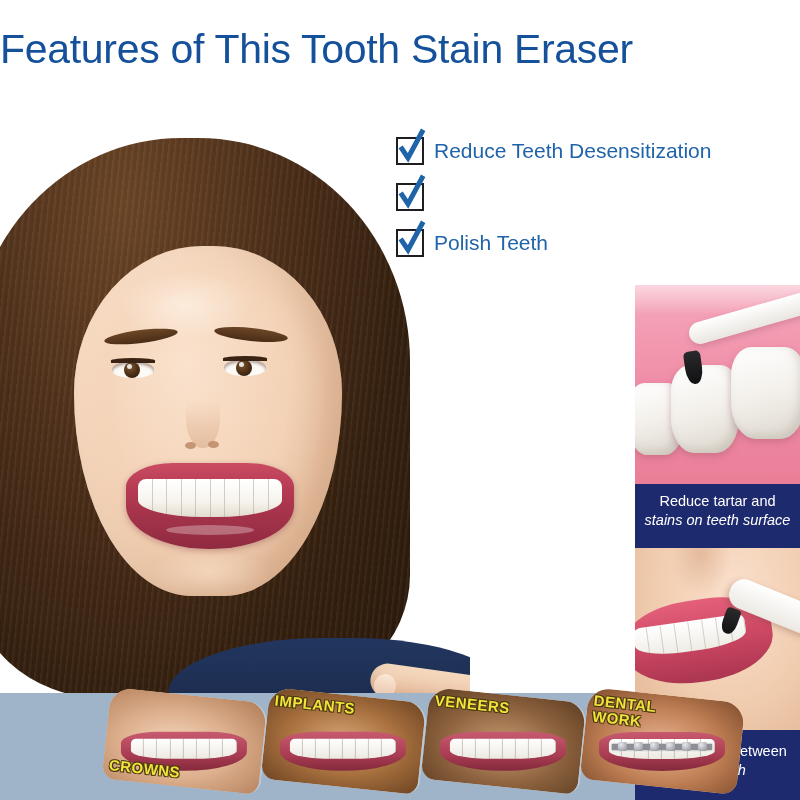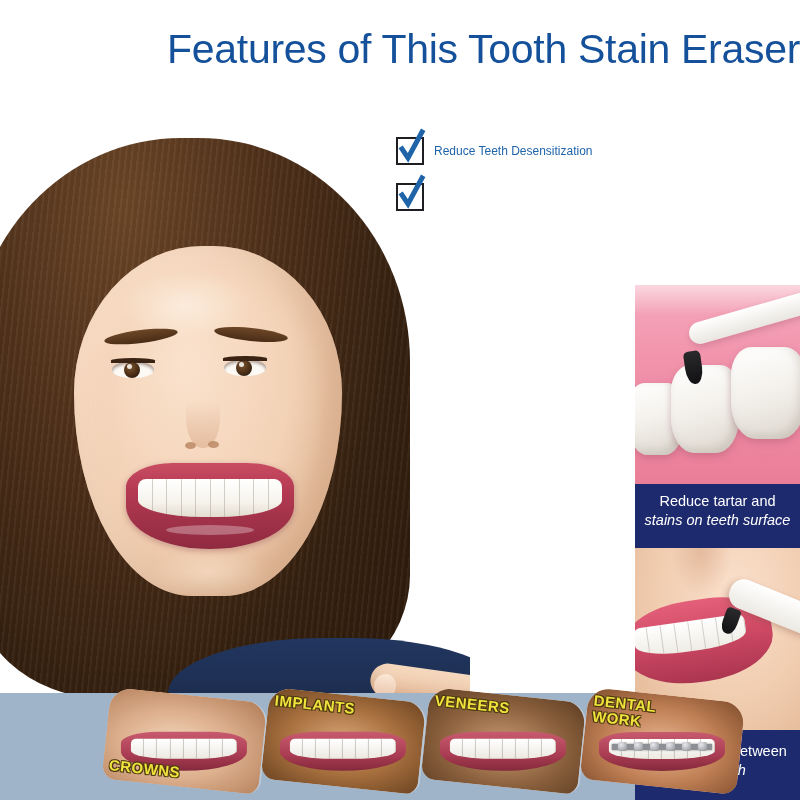--- a/index.html
+++ b/index.html
@@ -17,21 +17,21 @@
     background: #ffffff;
     overflow: hidden;
   }
 
   
   #title {
     position: absolute;
     left: 0;
     top: 26px;
     width: 800px;
-    text-align: right;
+    text-align: left;
     font-size: 41px;
     font-weight: 400;
     letter-spacing: -0.3px;
     color: #15519b;
     white-space: nowrap;
   }
 
   
   #hero {
     position: absolute;
@@ -277,21 +277,21 @@
   }
   .checkbox svg {
     position: absolute;
     left: 1px;
     top: -8px;
     width: 26px;
     height: 32px;
     overflow: visible;
   }
   .feature-label {
-    font-size: 12px;
+    font-size: 21px;
     color: #1f63a8;
     white-space: nowrap;
   }
 
   
   .rpanel {
     position: absolute;
     left: 635px;
     width: 165px;
     overflow: hidden;
@@ -565,20 +565,28 @@
     </div>
 
     <div class="feature-row">
       <div class="checkbox">
         <svg viewBox="0 0 26 32" aria-hidden="true">
           <path d="M3 18 L9 27 L23 1" fill="none" stroke="#1f63a8" stroke-width="5" stroke-linecap="square" stroke-linejoin="miter"></path>
         </svg>
       </div>
     </div>
 
+    <div class="feature-row">
+      <div class="checkbox">
+        <svg viewBox="0 0 26 32" aria-hidden="true">
+          <path d="M3 18 L9 27 L23 1" fill="none" stroke="#1f63a8" stroke-width="5" stroke-linecap="square" stroke-linejoin="miter"></path>
+        </svg>
+      </div>
+      <span class="feature-label">Polish Teeth</span>
+    </div>
 
 
 
 
   </div>
 
   <div id="panel-diagram" class="rpanel">
     <div class="gum-bg"></div>
     <div class="gum-top-shadow"></div>
     <div class="tooth" id="tooth-a"></div>

